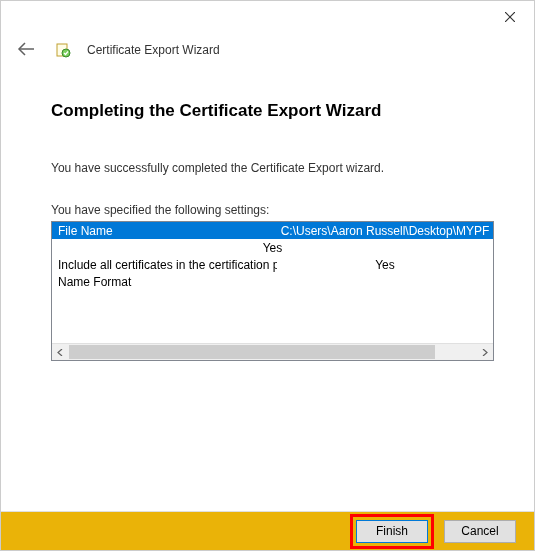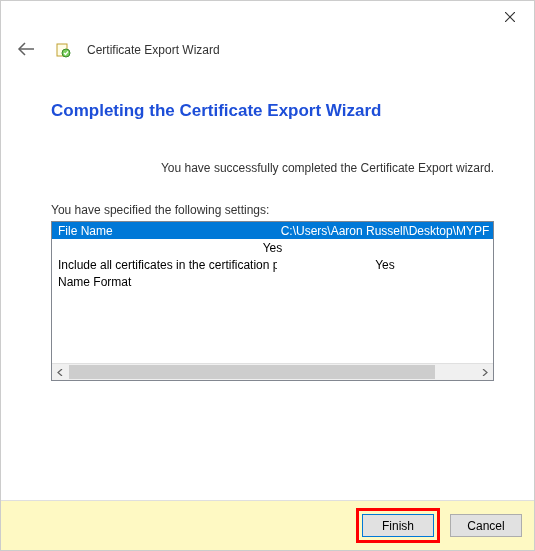--- a/index.html
+++ b/index.html
@@ -57,39 +57,38 @@
     }
     .content {
       position: absolute;
       top: 100px;
       left: 50px;
       right: 40px;
     }
     .heading {
       font-size: 17px;
       font-weight: 600;
-      color: #1d4ed8;
+      color: #000000;
       margin-bottom: 40px;
     }
     .body-text {
       font-size: 12px;
       color: #333;
       margin-bottom: 28px;
-      text-align: right;
     }
     .settings-label {
       font-size: 12px;
       color: #333;
       margin-bottom: 4px;
     }
     .settings-box {
       border: 1px solid #828790;
       background: #fff;
       position: relative;
-      height: 160px;
+      height: 140px;
       display: flex;
       flex-direction: column;
     }
     .settings-table {
       flex: 1;
       overflow: hidden;
       position: relative;
     }
     .table-row {
       display: flex;
@@ -139,27 +138,27 @@
       top: 1px;
       bottom: 1px;
       width: 90%;
       background: #cdcdcd;
     }
     .footer {
       position: absolute;
       bottom: 0;
       left: 0;
       right: 0;
-      height: 50px;
-      background: #fef9c3;
+      height: 39px;
+      background: #eab308;
       border-top: 1px solid #dfdfdf;
       display: flex;
       align-items: center;
       justify-content: flex-end;
-      padding-right: 12px;
+      padding-right: 18px;
       gap: 10px;
     }
     .btn {
       min-width: 72px;
       height: 23px;
       border: 1px solid #adadad;
       background: #e1e1e1;
       font-size: 12px;
       cursor: pointer;
       display:flex;

